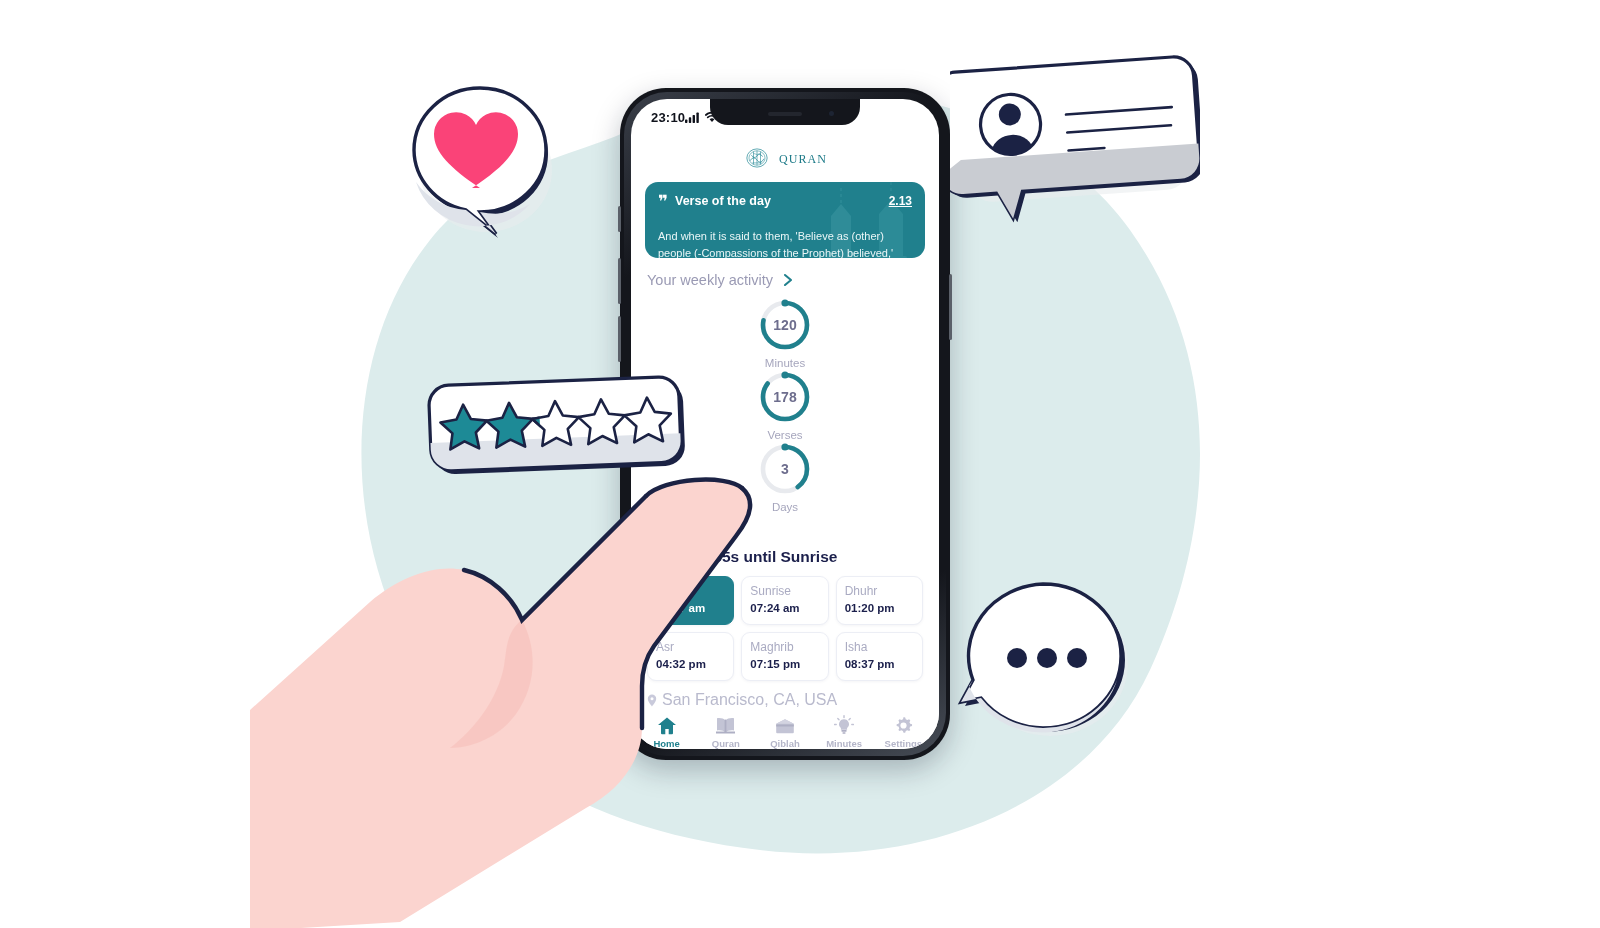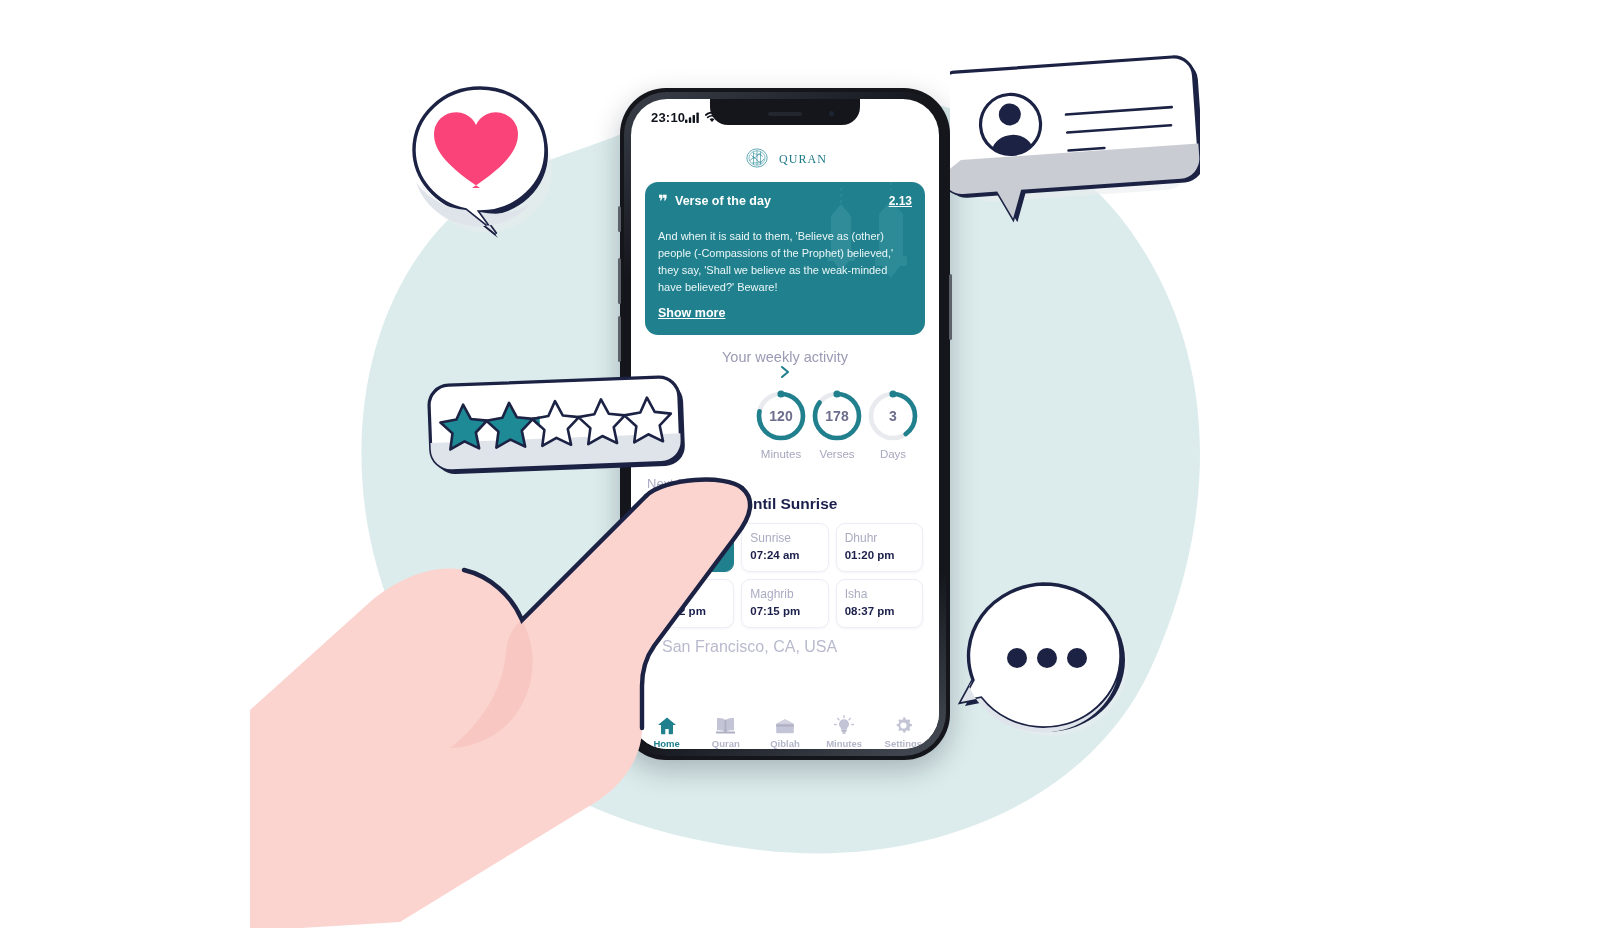--- a/index.html
+++ b/index.html
@@ -67,25 +67,25 @@
   .verse-title{color:#fff;font-size:12.5px;font-weight:700;}
   .verse-ref{color:#fff;font-size:12px;font-weight:700;text-decoration:underline;}
   .verse-text{
     color:#eaf6f7;font-size:11px;line-height:17px;margin-top:20px;position:relative;z-index:2;
   }
   .show-more{
     color:#ffffff;font-size:12.5px;font-weight:700;text-decoration:underline;margin-top:10px;
     display:inline-block;position:relative;z-index:2;
   }
 
-  .section-row{display:flex;align-items:center;padding:14px 16px 0;flex-direction:column;}
+  .section-row{display:flex;align-items:center;gap:10px;padding:14px 16px 0;}
   .section-title{color:#9a9ab4;font-size:14.5px;}
   .chev{color:#20808d;}
 
-  .rings{display:flex;justify-content:flex-end;padding:9px 18px 0;}
+  .rings{display:flex;justify-content:space-between;padding:9px 18px 0;flex-direction:column;}
   .ring-item{display:flex;flex-direction:column;align-items:center;gap:4px;}
   .ring-box{position:relative;width:56px;height:56px;}
   .ring-val{
     position:absolute;inset:0;display:flex;align-items:center;justify-content:center;
     font-size:14px;font-weight:700;color:#6d6d8d;
   }
   .ring-label{font-size:11.5px;color:#a6a6bd;}
 
   .next-block{padding:16px 16px 0;}
   .next-label{color:#a9a9c0;font-size:13px;}

